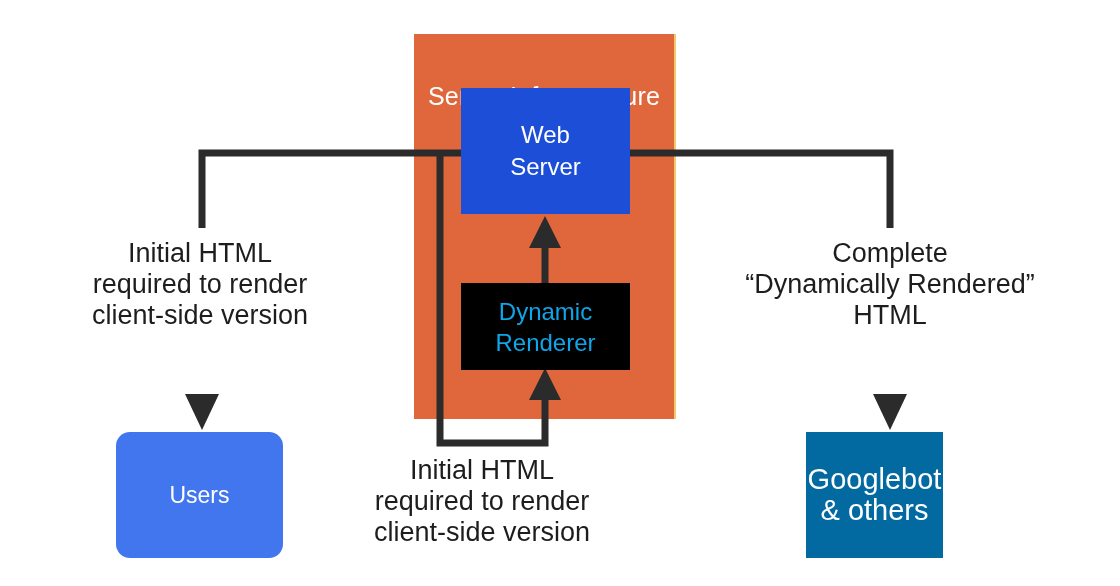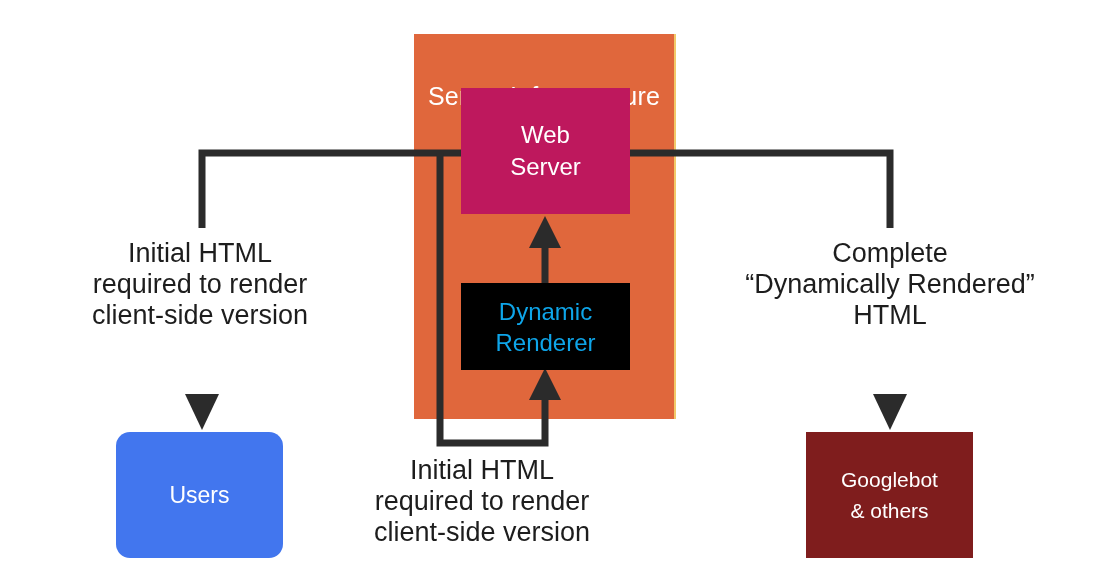--- a/index.html
+++ b/index.html
@@ -46,21 +46,21 @@
     line-height: 28px;
     letter-spacing: 0.2px;
     font-weight: 400;
   }
   
   #web-server {
     left: 461px;
     top: 88px;
     width: 169px;
     height: 126px;
-    background: #be185d;
+    background: #1d4ed8;
     color: #ffffff;
     font-size: 24px;
     line-height: 32px;
     z-index: 4;
   }
   
   #dynamic-renderer {
     left: 461px;
     top: 283px;
     width: 169px;
@@ -80,25 +80,25 @@
     background: #4276ee;
     color: #ffffff;
     font-size: 23px;
     line-height: 31px;
     border-radius: 14px;
   }
   
   #googlebot-box {
     left: 806px;
     top: 432px;
-    width: 167px;
+    width: 137px;
     height: 126px;
-    background: #7f1d1d;
+    background: #0369a1;
     color: #ffffff;
-    font-size: 21px;
+    font-size: 29px;
     line-height: 31px;
   }
   .caption {
     position: absolute;
     text-align: center;
     color: #1d1d1d;
     font-size: 27px;
     line-height: 31px;
     white-space: pre-line;
   }

